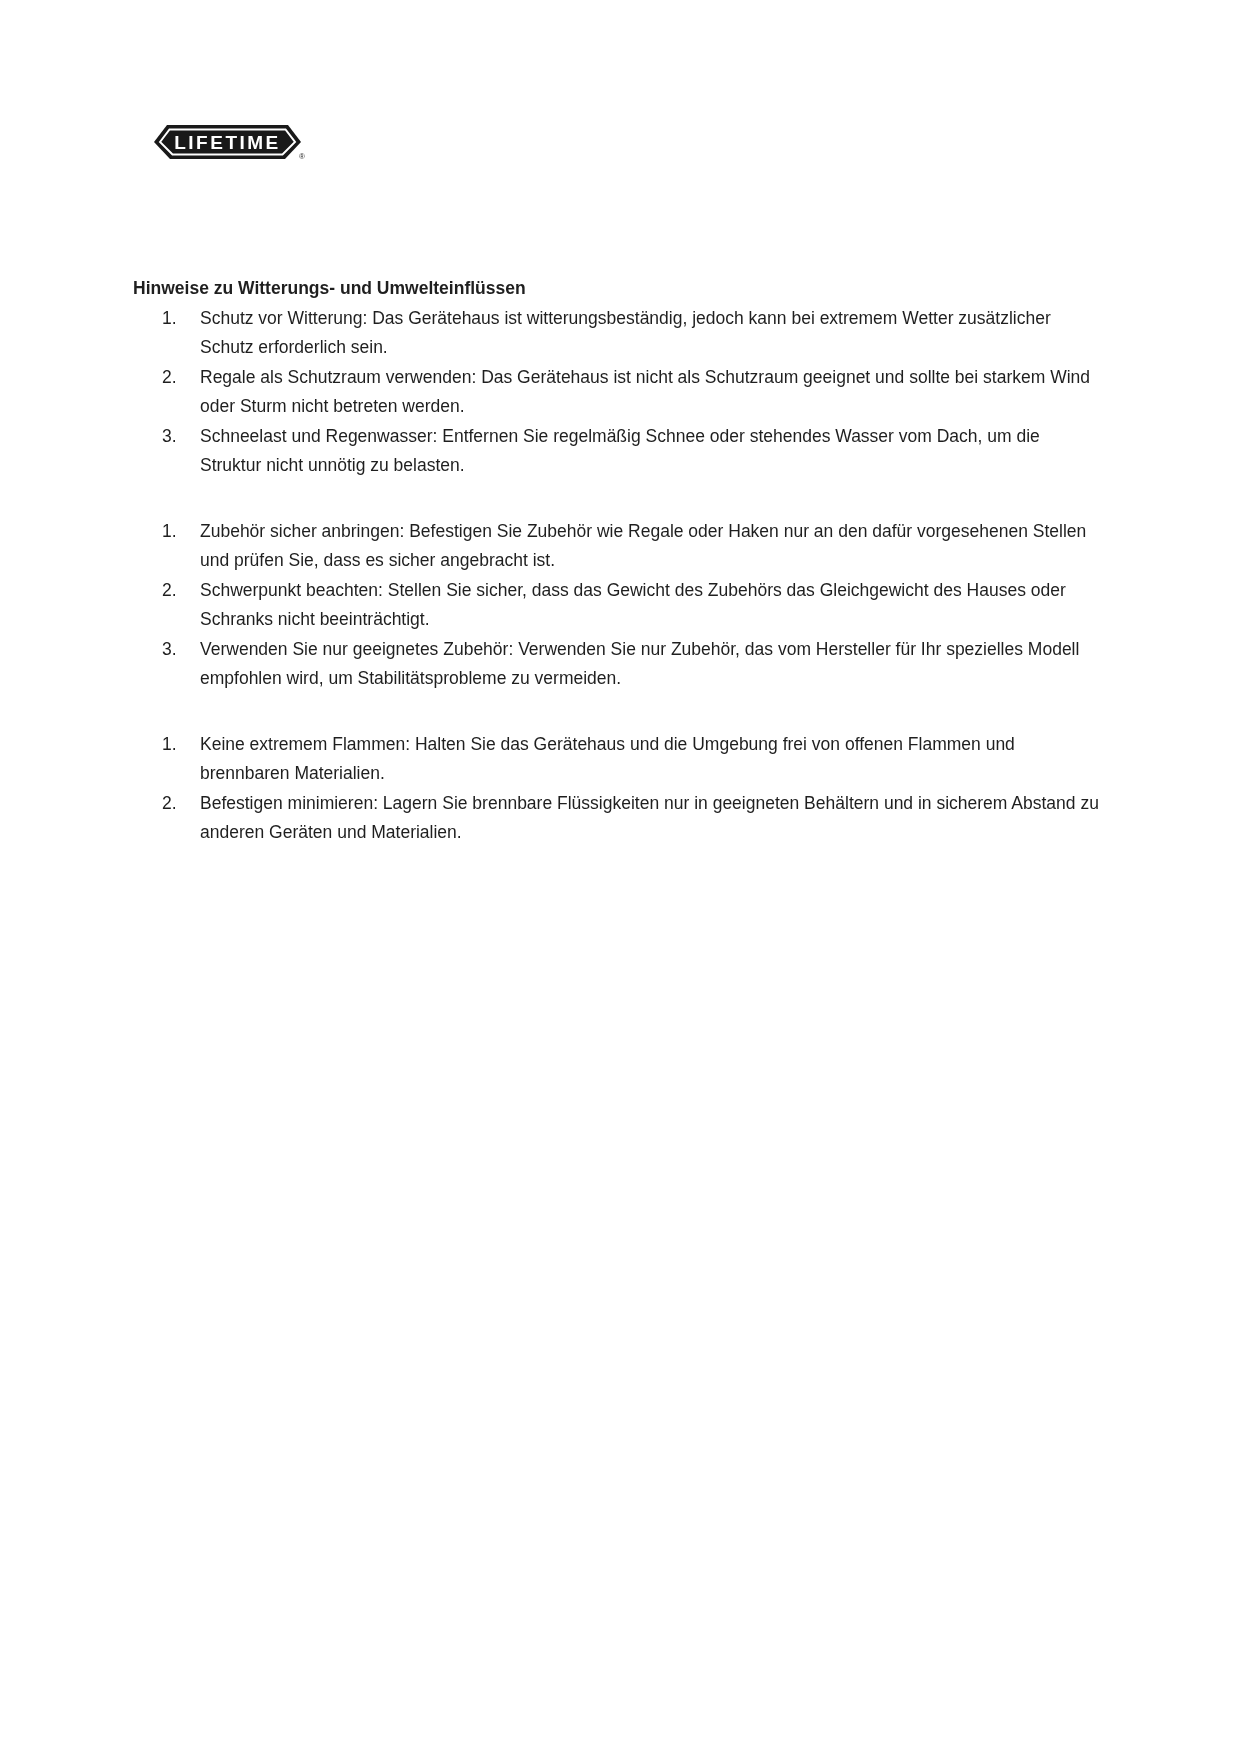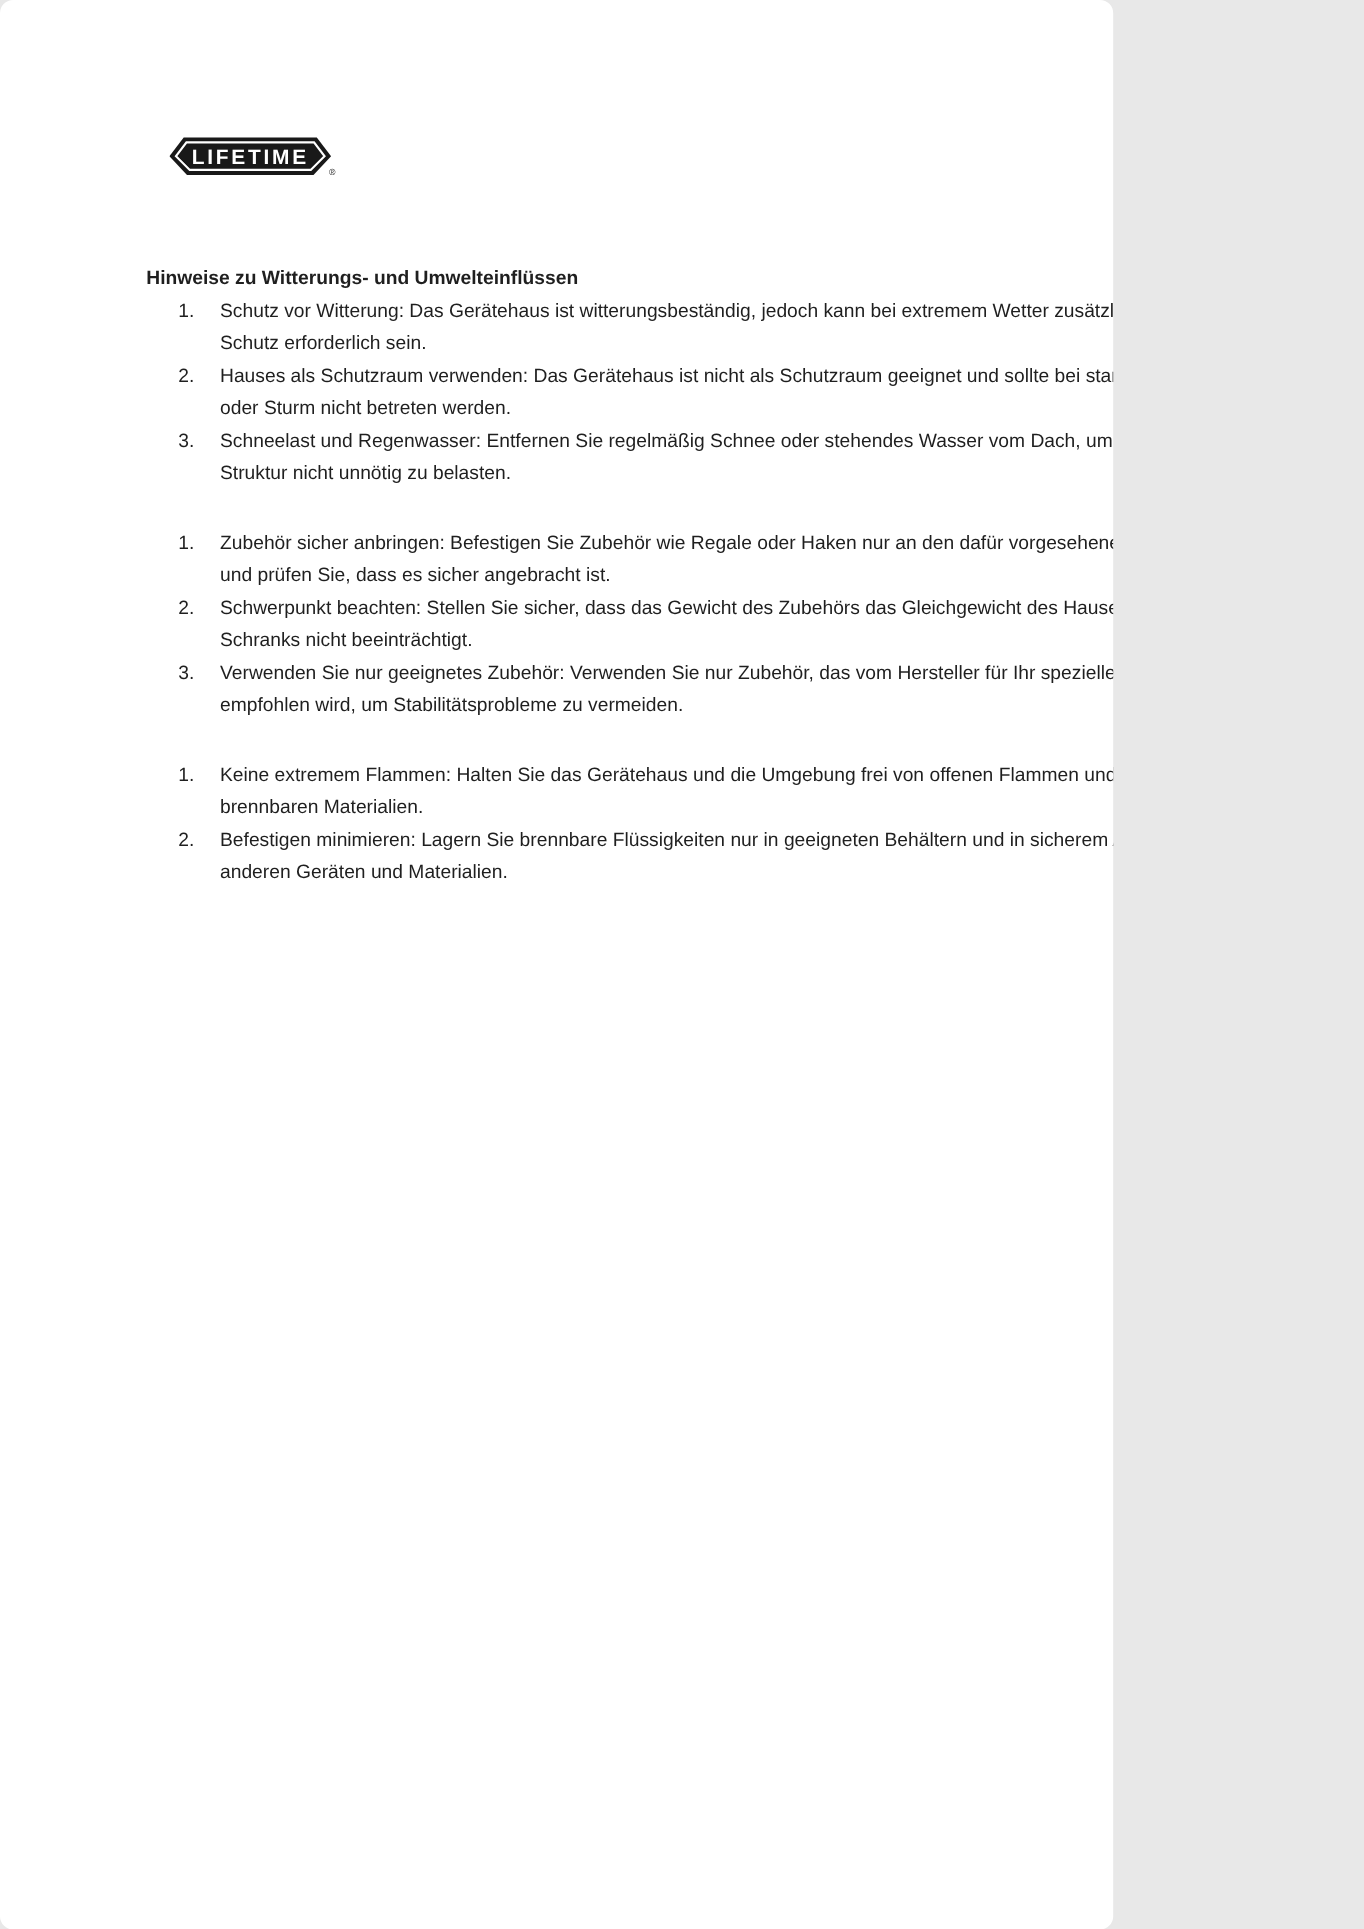--- a/index.html
+++ b/index.html
@@ -1,25 +1,24 @@
 <!DOCTYPE html>
 <html><head>
 <meta charset="utf-8">
 <style>
   * { margin: 0; padding: 0; box-sizing: border-box; }
   html, body { background: #e8e8e8; }
   .page {
     position: relative;
-    width: 1012px;
+    width: 1240px;
     height: 1754px;
     background: #ffffff;
     font-family: "Liberation Sans", "DejaVu Sans", sans-serif;
     color: #1f1f1f;
     overflow: hidden;
-    border-radius: 12px;
   }
   .logo {
     position: absolute;
     left: 154px;
     top: 123px;
     width: 147px;
     height: 38px;
   }
   .logo svg { display: block; width: 147px; height: 38px; }
   .logo-text {
@@ -37,21 +36,21 @@
     color: #2a2a2a;
   }
   .content {
     position: absolute;
     left: 133px;
     top: 238px;
     width: 968px;
     font-size: 17.5px;
     line-height: 29.5px;
   }
-  .section { margin-bottom: 34px; }
+  .section { margin-bottom: 34px; margin-top: 36px; }
   .section-heading {
     font-size: 17.5px;
     font-weight: 700;
     line-height: 29.5px;
   }
   ol.item-list { list-style: none; }
   ol.item-list li {
     position: relative;
     padding-left: 67px;
   }
@@ -78,21 +77,21 @@
 
   <div class="content">
 
     <div class="section">
       <div class="section-heading">Hinweise zu Witterungs- und Umwelteinflüssen</div>
       <ol class="item-list">
         <li>
           <span class="num">1.</span><span class="lead">Schutz vor Witterung</span><span>: Das Gerätehaus ist witterungsbeständig, jedoch kann bei extremem Wetter zusätzlicher Schutz erforderlich sein.</span>
         </li>
         <li>
-          <span class="num">2.</span><span class="lead">Hauses als Schutzraum verwenden</span><span>: Das Gerätehaus ist nicht als Schutzraum geeignet und sollte bei starkem Wind oder Sturm nicht betreten werden.</span>
+          <span class="num">2.</span><span class="lead">Regale als Schutzraum verwenden</span><span>: Das Gerätehaus ist nicht als Schutzraum geeignet und sollte bei starkem Wind oder Sturm nicht betreten werden.</span>
         </li>
         <li>
           <span class="num">3.</span><span class="lead">Schneelast und Regenwasser</span><span>: Entfernen Sie regelmäßig Schnee oder stehendes Wasser vom Dach, um die Struktur nicht unnötig zu belasten.</span>
         </li>
       </ol>
     </div>
 
     <div class="section">
       <ol class="item-list">
         <li>

